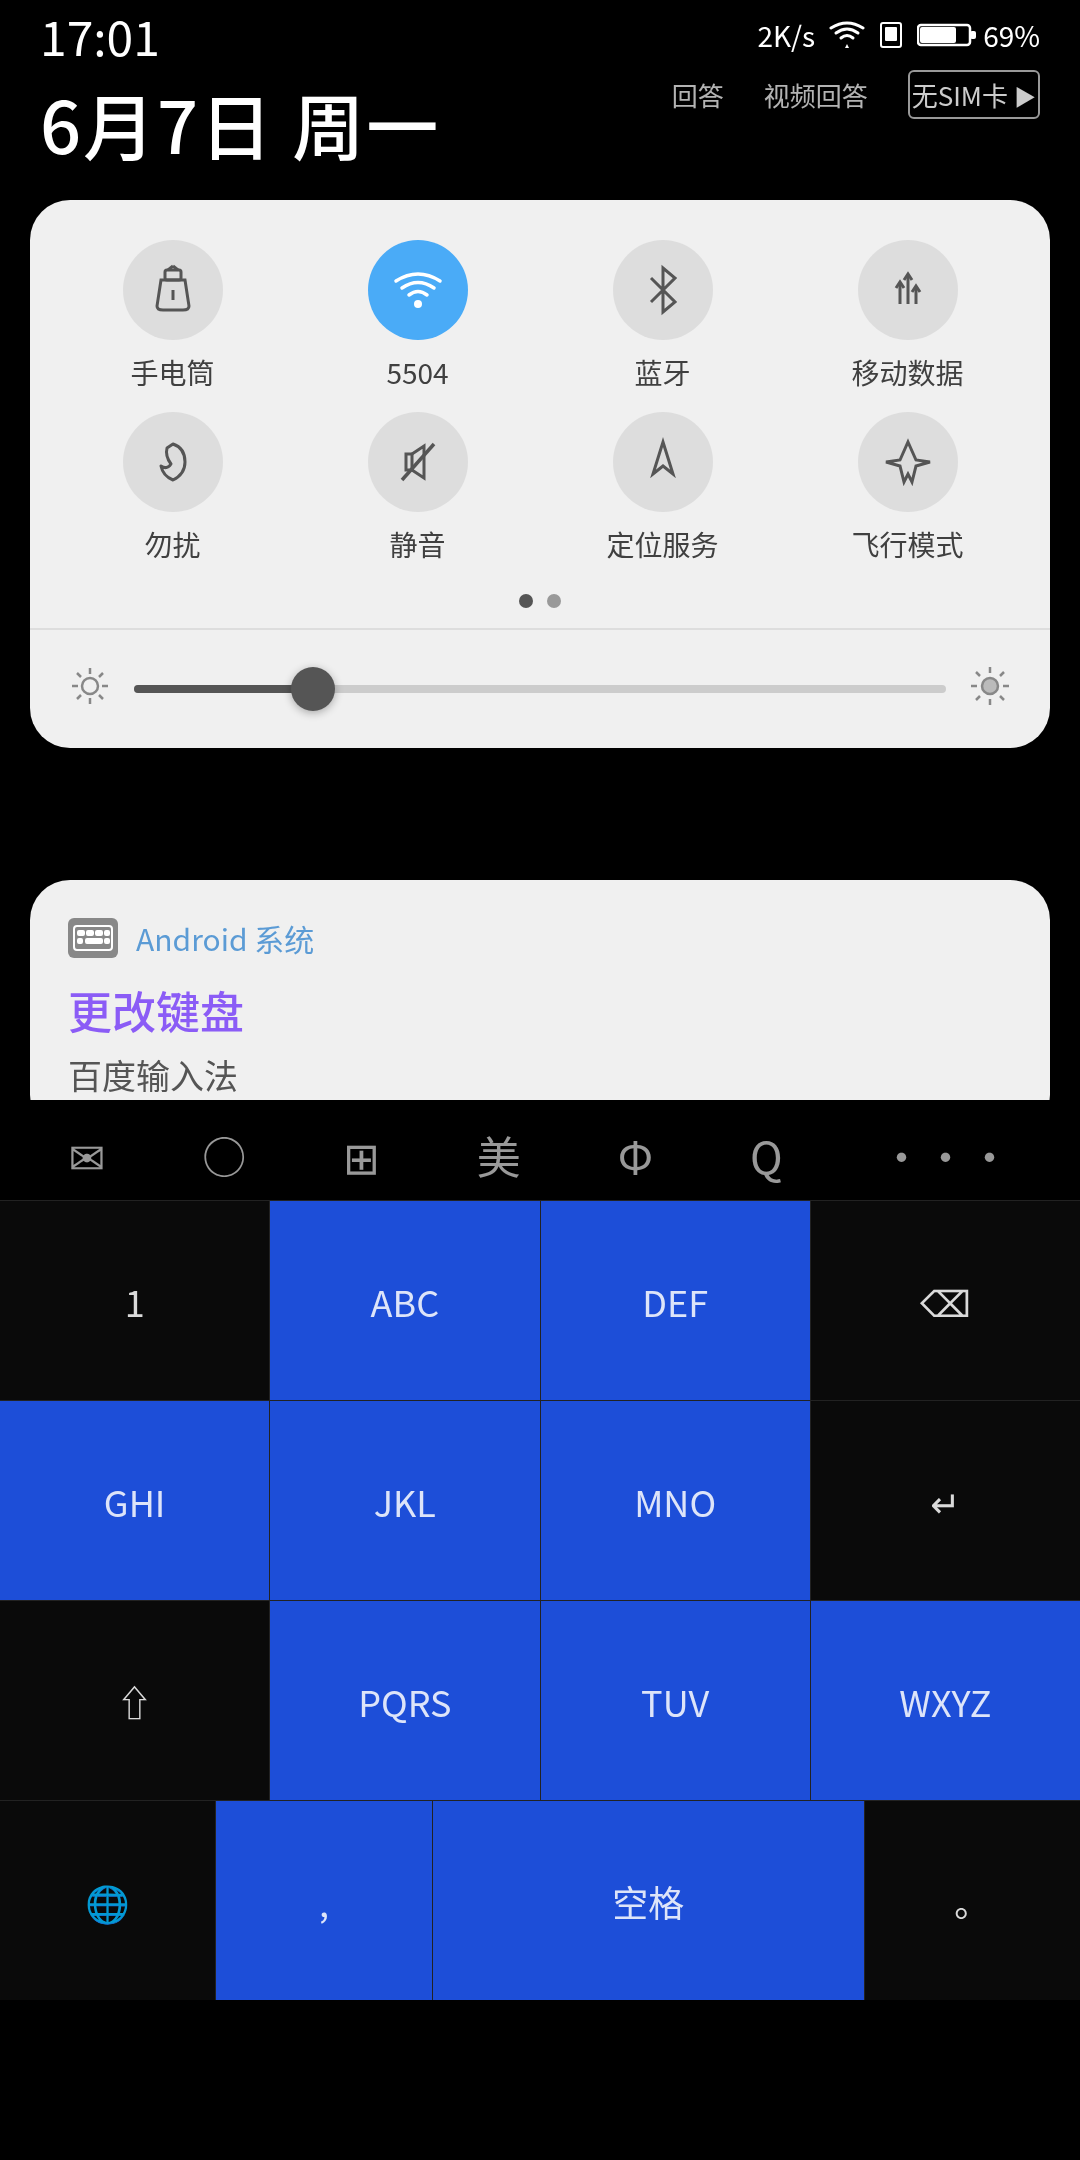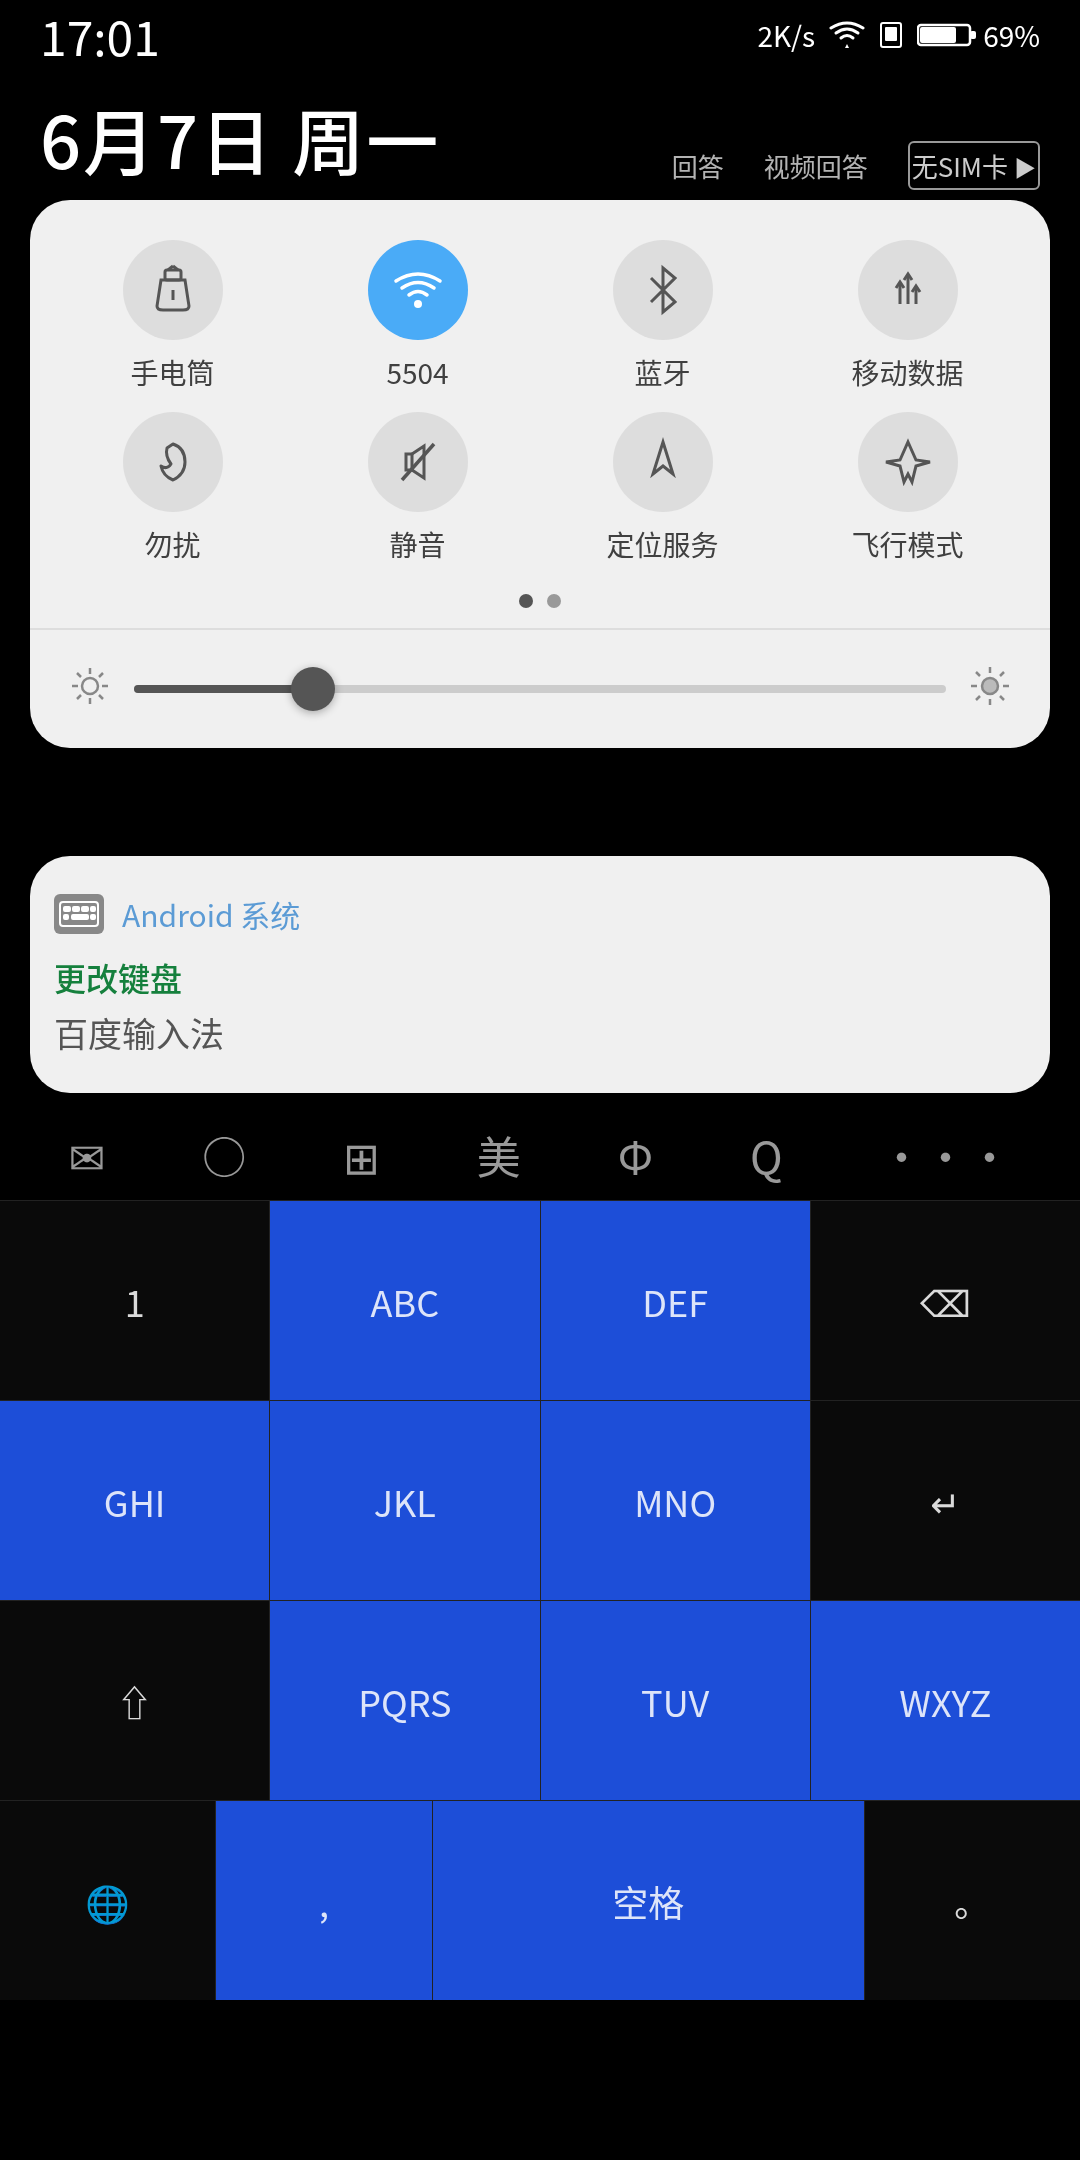--- a/index.html
+++ b/index.html
@@ -37,21 +37,21 @@
       color: #fff;
       font-size: 28px;
     }
 
     
     .date-row {
       position: absolute;
       top: 70px; left: 0; right: 0;
       height: 120px;
       display: flex;
-      align-items: flex-end;
+      align-items: flex-start;
       padding: 0 40px;
       gap: 12px;
     }
     .date-text {
       color: #fff;
       font-size: 72px;
       font-weight: 500;
       letter-spacing: 2px;
       flex-shrink: 0;
     }
@@ -183,26 +183,26 @@
       position: absolute;
       top: 50%;
       left: 22%;
       transform: translate(-50%, -50%);
       box-shadow: 0 2px 8px rgba(0,0,0,0.3);
     }
 
     
     .notif-card {
       position: absolute;
-      top: 856px;
+      top: 880px;
       left: 30px;
       right: 30px;
       background: #f0f0f0;
       border-radius: 40px;
-      padding: 36px 24px;
+      padding: 36px 38px;
     }
     .notif-header {
       display: flex;
       align-items: center;
       gap: 18px;
       margin-bottom: 18px;
     }
     .notif-icon {
       width: 50px;
       height: 40px;
@@ -210,22 +210,22 @@
       border-radius: 6px;
       display: flex;
       align-items: center;
       justify-content: center;
     }
     .notif-app-name {
       color: #5b9bd5;
       font-size: 30px;
     }
     .notif-title {
-      font-size: 32px;
-      color: #15803d;
+      font-size: 44px;
+      color: #8b5cf6;
       font-weight: 500;
       margin-bottom: 8px;
     }
     .notif-body {
       font-size: 34px;
       color: #555;
     }
 
     
     .bg-keyboard-area {

